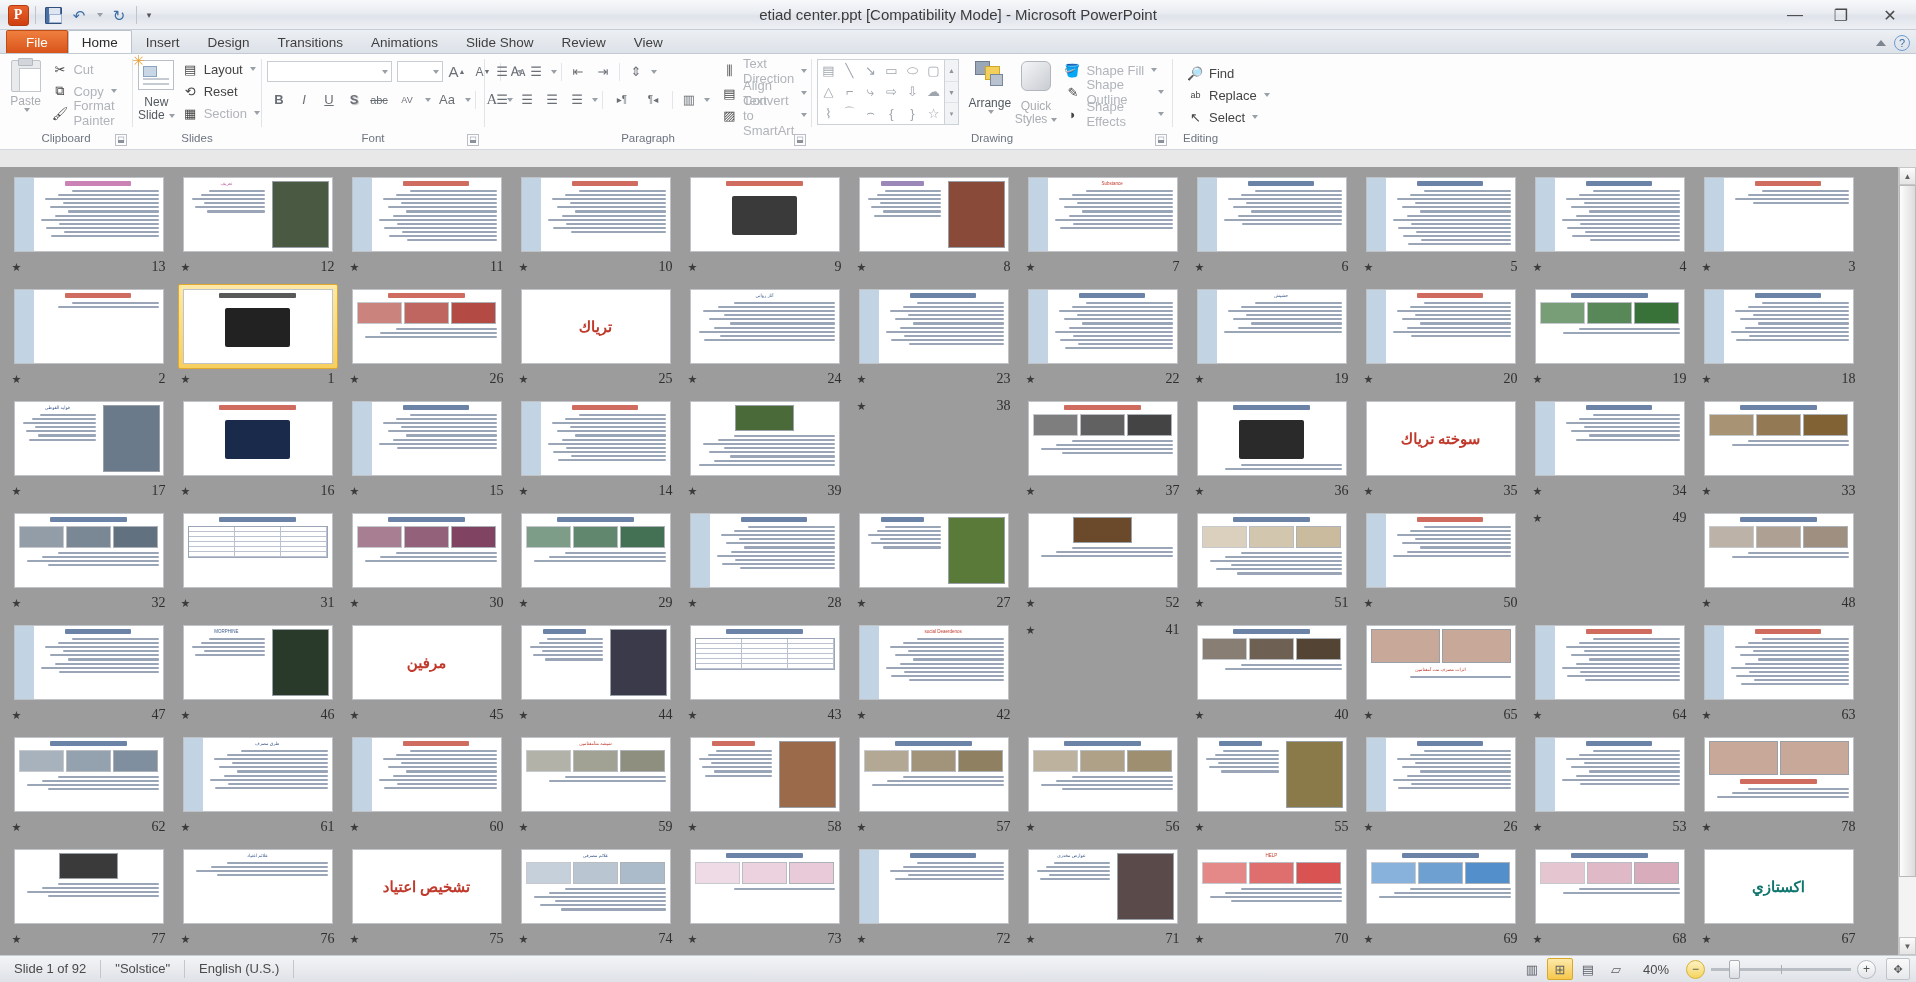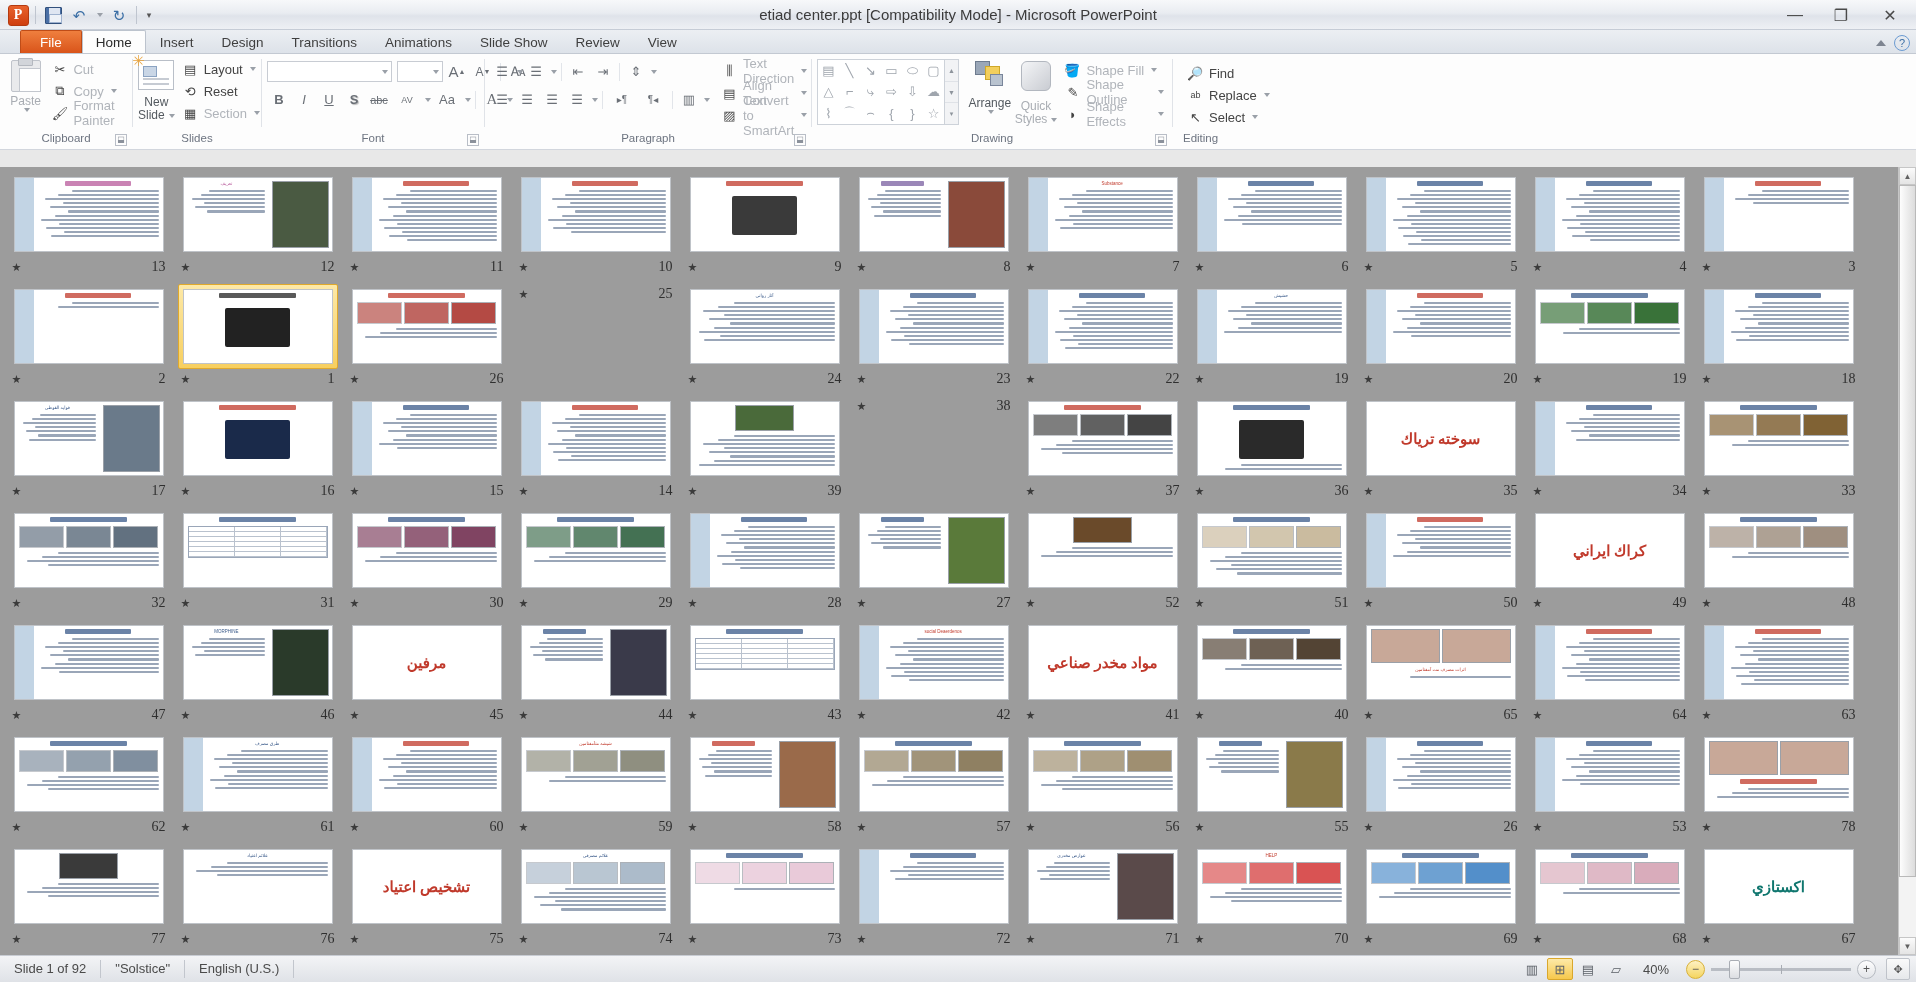--- a/index.html
+++ b/index.html
@@ -44,21 +44,21 @@
   }
   .winbtns{ position:absolute; right:0; top:0; height:30px; display:flex;}
   .winbtn{ width:46px;height:30px;display:flex;align-items:center;justify-content:center;
            font-size:16px;color:#4a4a4a;}
   .winbtn.close{ width:52px;}
 
   
   .tabstrip{
     height:24px; background:linear-gradient(to bottom,#eceff3,#dde2e9);
     border-bottom:1px solid #c3c9d2; position:relative; display:flex; align-items:flex-end;
-    padding-left:20px;
+    padding-left:6px;
   }
   .tab{
     height:23px; line-height:23px; padding:0 13px; font-size:13.5px; color:#3f3f3f;
     border:1px solid transparent; border-bottom:none;
   }
   .tab.file{
     background:linear-gradient(to bottom,#ef7f3e,#d9541a);
     color:#fff; border-color:#bf4c17; border-radius:2px 2px 0 0;
     padding:0 19px; font-weight:normal;
   }
@@ -866,20 +866,27 @@
               <div class="s-line" style="width: 94%; margin-left: auto;"></div>
             </div>
           </div>
         </div>
         <div class="meta">
           <span class="transicon">★</span>
           <span class="slnum">26</span>
         </div>
       </div>
       <div class="cell">
+        <div class="thumbwrap">
+          <div class="thumb">
+            <div class="s-body">
+              <div class="bigword" style="color: rgb(192, 57, 43);">ترياك</div>
+            </div>
+          </div>
+        </div>
         <div class="meta">
           <span class="transicon">★</span>
           <span class="slnum">25</span>
         </div>
       </div>
       <div class="cell">
         <div class="thumbwrap">
           <div class="thumb">
             <div class="s-body">
               <div style="font-size: 4.5px; text-align: center; color: rgb(58, 90, 138); margin-bottom: 2px; white-space: nowrap; overflow: hidden;">آثار رواني</div>
@@ -1454,27 +1461,20 @@
               <div class="s-line" style="width: 97%; margin-left: auto;"></div>
             </div>
           </div>
         </div>
         <div class="meta">
           <span class="transicon">★</span>
           <span class="slnum">50</span>
         </div>
       </div>
       <div class="cell">
-        <div class="thumbwrap">
-          <div class="thumb">
-            <div class="s-body">
-              <div class="bigword" style="color: rgb(192, 57, 43);">كراك ايراني</div>
-            </div>
-          </div>
-        </div>
         <div class="meta">
           <span class="transicon">★</span>
           <span class="slnum">49</span>
         </div>
       </div>
       <div class="cell">
         <div class="thumbwrap">
           <div class="thumb">
             <div class="s-body">
               <div class="s-title" style="width: 55%; background: rgb(58, 90, 138); opacity: 0.75;"></div>
@@ -1632,27 +1632,20 @@
               <div class="s-line" style="width: 78%; margin-left: auto;"></div>
             </div>
           </div>
         </div>
         <div class="meta">
           <span class="transicon">★</span>
           <span class="slnum">42</span>
         </div>
       </div>
       <div class="cell">
-        <div class="thumbwrap">
-          <div class="thumb">
-            <div class="s-body">
-              <div class="bigword" style="color: rgb(192, 57, 43);">مواد مخدر صناعي</div>
-            </div>
-          </div>
-        </div>
         <div class="meta">
           <span class="transicon">★</span>
           <span class="slnum">41</span>
         </div>
       </div>
       <div class="cell">
         <div class="thumbwrap">
           <div class="thumb">
             <div class="s-body">
               <div class="s-title" style="width: 55%; background: rgb(58, 90, 138); opacity: 0.75;"></div>

